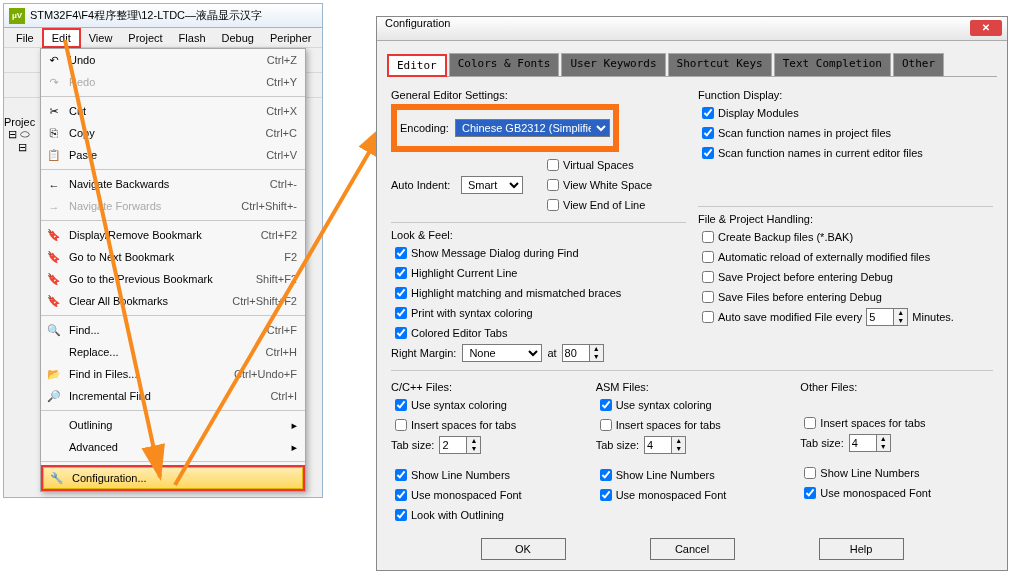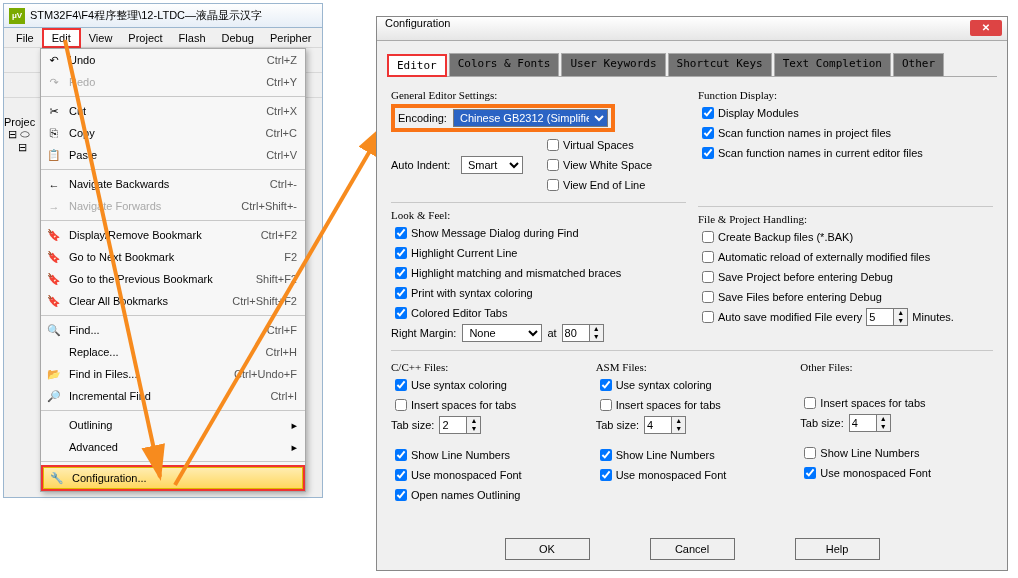--- a/index.html
+++ b/index.html
@@ -30,37 +30,37 @@
   
   .dlg { position:absolute; left:376px; top:16px; width:632px; height:555px; background:#f0f0f0; border:1px solid #888;}
   .dlg-title { height:24px; background:linear-gradient(#fff,#e6e6e6); display:flex; align-items:flex-start; padding:0 8px; border-bottom:1px solid #aaa; font-size:12px;}
   .dlg-close { position:absolute; right:5px; top:3px; width:32px;height:16px;background:#d44;border-radius:2px;color:#fff;text-align:center;line-height:15px;font-size:10px;font-weight:bold;}
   
   .tabs { display:flex; margin:12px 10px 0; border-bottom:1px solid #aaa;}
   .tab { padding:3px 8px; border:1px solid #aaa; border-bottom:none; margin-right:2px; background:#737373; font-family:monospace; font-size:11px;}
   .tab.active { background:#fff; border:2px solid #e33; position:relative; top:1px;}
   
   .dlg-body { padding:8px 14px; }
-  .section-title { margin:4px 0 3px;font-family:Liberation Serif, serif; }
+  .section-title { margin:4px 0 3px; }
   
   .row { display:flex; align-items:center; margin:2px 0;}
   .cb { margin-right:4px; width:12px;height:12px;}
   .sel,.num { border:1px solid #7a7a7a; background:#fff; font-size:11px; height:18px;}
   .sel { padding:0 2px;}
   .num { width:28px; text-align:left; padding:0 2px;}
   .spinbtn { display:inline-block; width:14px;height:18px;border:1px solid #7a7a7a;border-left:none;background:#f0f0f0;font-size:7px;text-align:center;line-height:8px;}
   
   .group-cols { display:flex; gap:12px;}
   .col { flex:1;}
   
   .enc-row { display:flex;align-items:center; margin:2px 0;}
-  .enc-wrap { border:4px solid #f97316; padding:1px 3px; display:inline-flex;align-items:center;}
+  .enc-wrap { border:6px solid #f97316; padding:9px 3px; display:inline-flex;align-items:center;}
   .enc-wrap .sel { background:#2a63c4; color:#fff; width:155px;}
   
-  .btn-row { position:absolute; bottom:10px; width:100%; display:flex; justify-content:center; gap:60px;}
+  .btn-row { position:absolute; bottom:10px; width:100%; display:flex; justify-content:center; gap:84px;}
   .btn { width:85px; height:22px; border:1px solid #707070; background:#f0f0f0; }
   
   .hr { height:1px; background:#c8c8c8; margin:6px 0;}
   
   
   .arrow-svg { position:absolute; left:55px; top:35px; width:360px; height:470px; pointer-events:none;}
 </style>
 </head>
 <body>
 
@@ -331,21 +331,21 @@
         <div class="row">
             <input type="checkbox" class="cb" checked="" style="">
             <span>Show Line Numbers</span>
           </div>
         <div class="row">
             <input type="checkbox" class="cb" checked="" style="">
             <span>Use monospaced Font</span>
           </div>
         <div class="row">
             <input type="checkbox" class="cb" checked="" style="">
-            <span>Open names Outlining</span>
+            <span>Look with Outlining</span>
           </div>
       </div>
       <div class="col">
         <div class="section-title">ASM Files:</div>
         <div class="row">
             <input type="checkbox" class="cb" checked="" style="">
             <span>Use syntax coloring</span>
           </div>
         <div class="row">
             <input type="checkbox" class="cb" style="">

